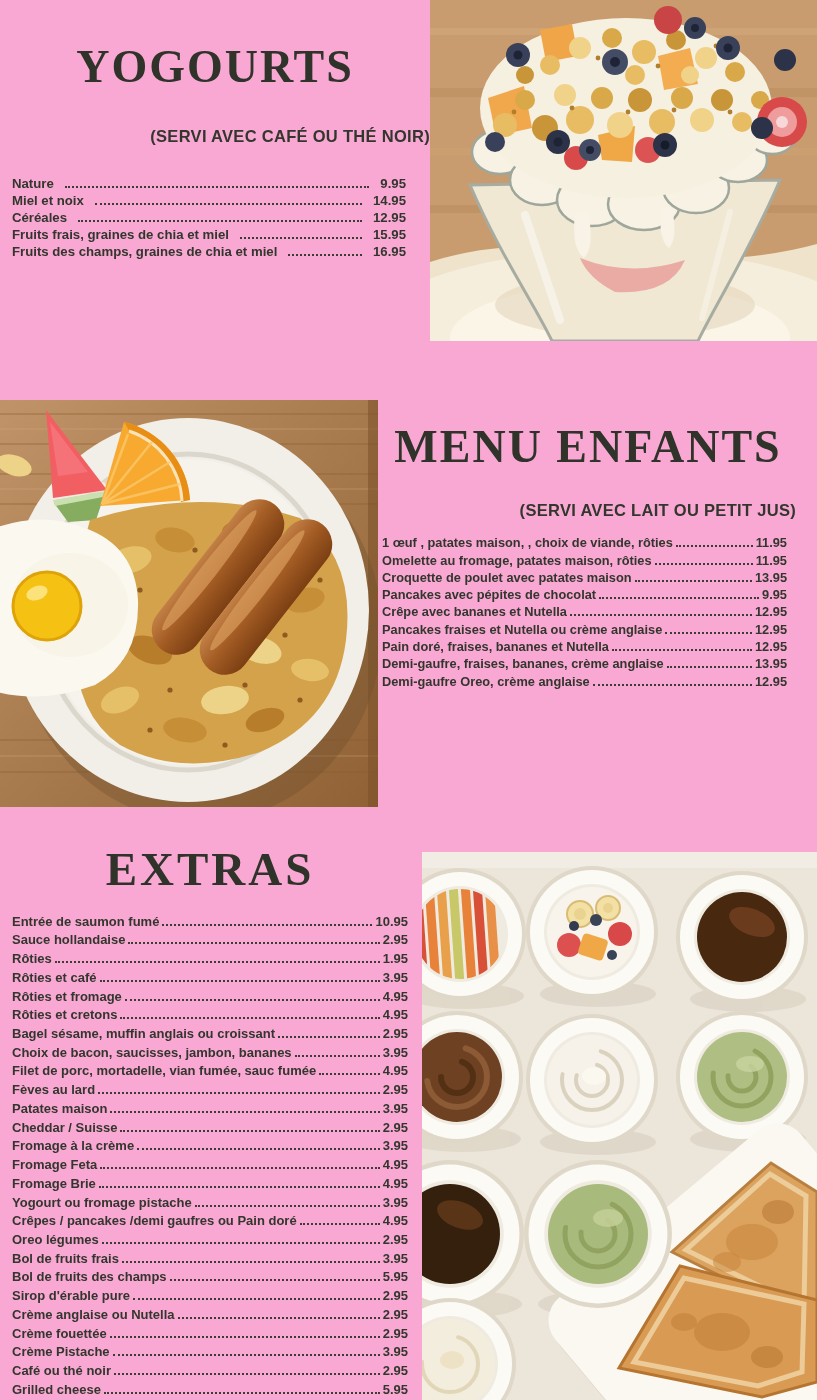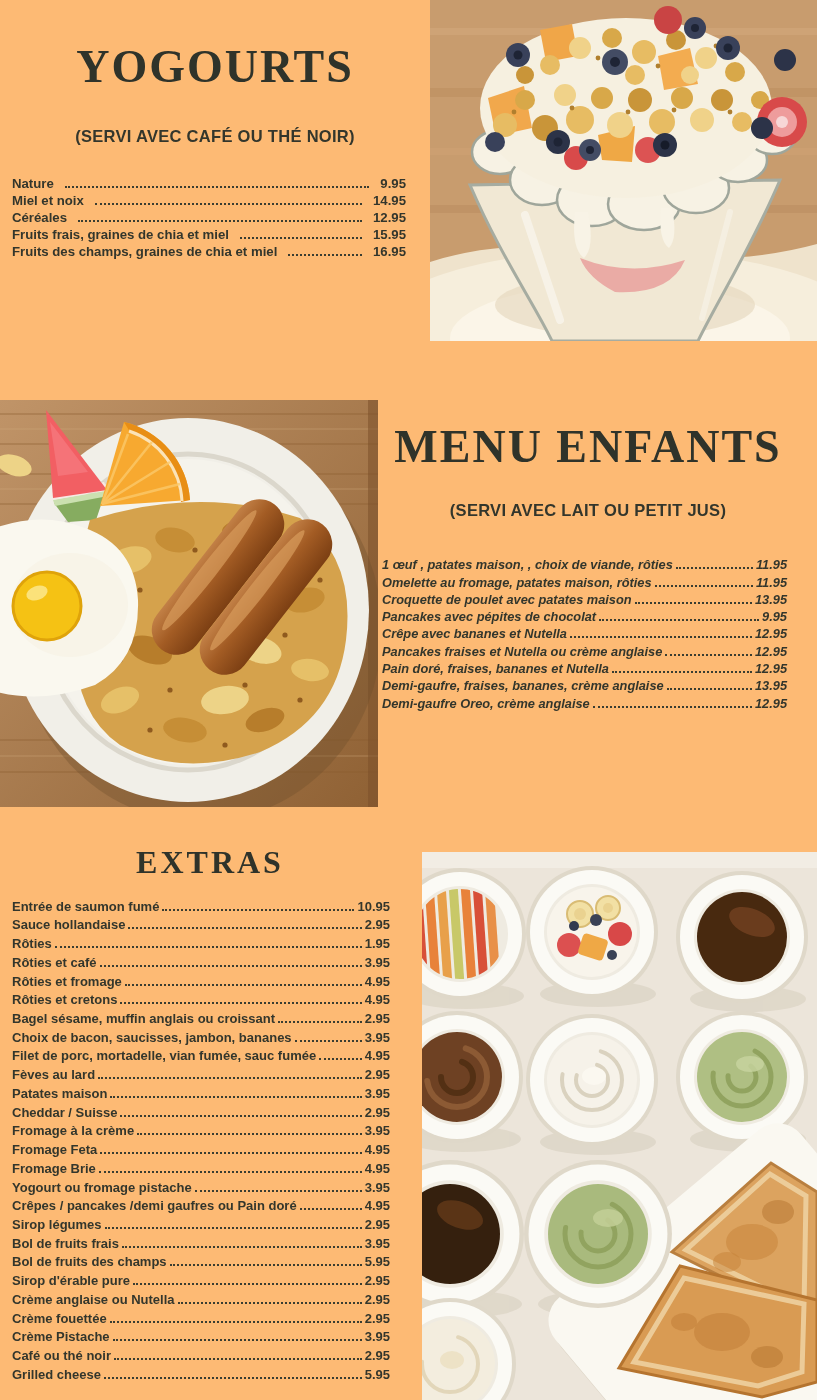--- a/index.html
+++ b/index.html
@@ -1,52 +1,52 @@
 <!DOCTYPE html>
 <html><head>
 <meta charset="utf-8">
 <style>
   html,body{margin:0;padding:0;background:#9a958c;}
   .canvas{
     position:relative;width:817px;height:1400px;margin:0 auto;
-    background:#fdba74;overflow:hidden;
+    background:#f9a8d4;overflow:hidden;
     font-family:"Liberation Sans",sans-serif;color:#33362C;
   }
   .sec{position:absolute;}
   .title{
     font-family:"Liberation Serif",serif;font-weight:700;color:#2F332A;
     text-align:center;margin:0;letter-spacing:2px;line-height:1;
   }
   .subtitle{
-    text-align:center;font-weight:700;font-size:16.5px;letter-spacing:.3px;color:#33362C;
+    text-align:right;font-weight:700;font-size:16.5px;letter-spacing:.3px;color:#33362C;
   }
   .menu-list{font-weight:700;}
   .row{display:flex;align-items:flex-end;}
   .nm{white-space:nowrap;}
   .dots{flex:1;min-width:8px;border-bottom:2.4px dotted #3A3D31;margin:0 3px 3px 3px;}
   .pr{white-space:nowrap;}
   
   .yog-sec{left:0;top:44px;width:430px;}
   .yog-sec .title{font-size:46px;}
   .yog-sec .subtitle{margin-top:37px;}
   .yog-sec .menu-list{margin:28px 24px 0 12px;font-size:13.2px;}
   .yog-sec .row{height:17px;gap:8px;}
   
   .enf-sec{left:380px;top:424px;width:416px;}
   .enf-sec .title{font-size:46px;}
   .enf-sec .subtitle{margin-top:31px;}
-  .enf-sec .menu-list{margin:35px 9px 0 2px;font-size:12.8px;font-style:italic;}
+  .enf-sec .menu-list{margin:13px 9px 0 2px;font-size:12.8px;}
   .enf-sec .row{height:17.3px;}
   .extra-note{margin:13px 0 0 2px;font-weight:700;font-size:13.5px;}
   .extra-note .l1{white-space:pre;}
   .extra-note .l2{padding-left:99px;margin-top:3px;}
   
   .ext-sec{left:0;top:846px;width:420px;}
-  .ext-sec .title{font-size:32px;letter-spacing:3px;}
-  .ext-sec .menu-list{margin:17px 30px 0 12px;font-size:13px;}
+  .ext-sec .title{font-size:47px;letter-spacing:3px;}
+  .ext-sec .menu-list{margin:17px 12px 0 12px;font-size:13px;}
   .ext-sec .row{height:18.72px;}
   
   .photo{position:absolute;display:block;}
   .ph-yogurt{left:430px;top:0;}
   .ph-breakfast{left:0;top:400px;}
   .ph-condiments{left:422px;top:852px;}
 </style>
 </head>
 <body>
 
@@ -447,21 +447,21 @@
           <span class="pr">3.95</span>
         </div>
 
         <div class="row">
           <span class="nm">Crêpes / pancakes /demi gaufres ou Pain doré</span>
           <span class="dots"></span>
           <span class="pr">4.95</span>
         </div>
 
         <div class="row">
-          <span class="nm">Sirop légumes</span>
+          <span class="nm">Oreo légumes</span>
           <span class="dots"></span>
           <span class="pr">2.95</span>
         </div>
 
         <div class="row">
           <span class="nm">Bol de fruits frais</span>
           <span class="dots"></span>
           <span class="pr">3.95</span>
         </div>
 

